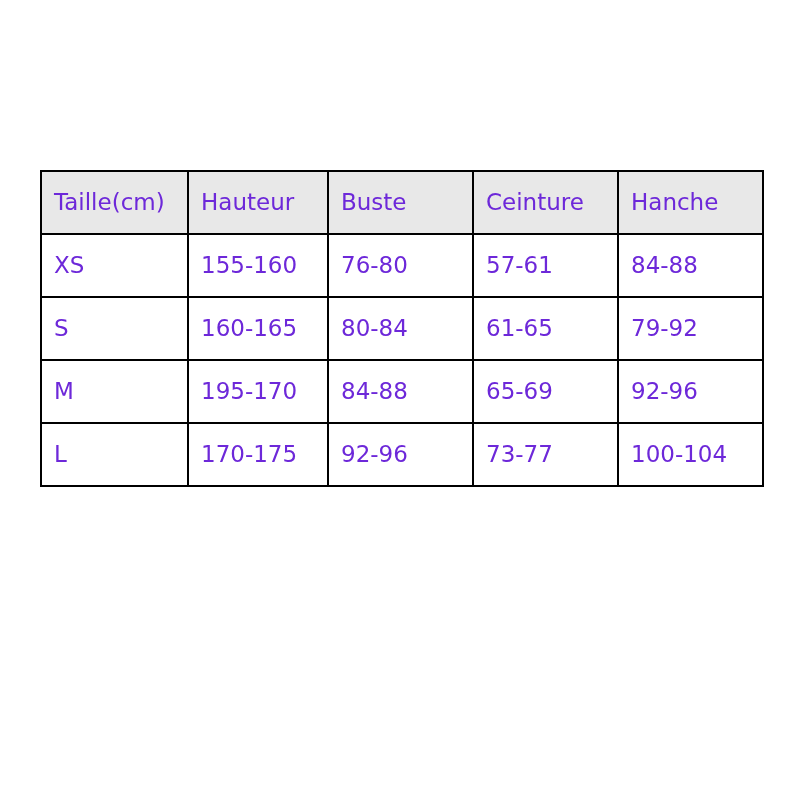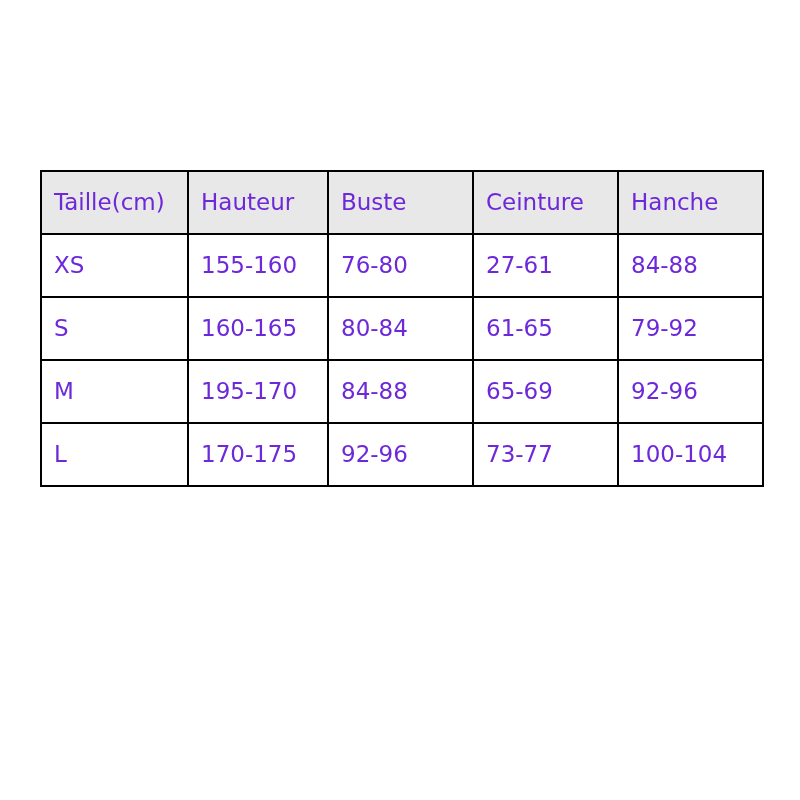--- a/index.html
+++ b/index.html
@@ -76,21 +76,21 @@
           <th>Buste</th>
           <th>Ceinture</th>
           <th>Hanche</th>
         </tr>
       </thead>
       <tbody>
         <tr>
           <td>XS</td>
           <td>155-160</td>
           <td>76-80</td>
-          <td>27-61</td>
+          <td>57-61</td>
           <td>84-88</td>
         </tr>
         <tr>
           <td>S</td>
           <td>160-165</td>
           <td>80-84</td>
           <td>61-65</td>
           <td>79-92</td>
         </tr>
         <tr>

